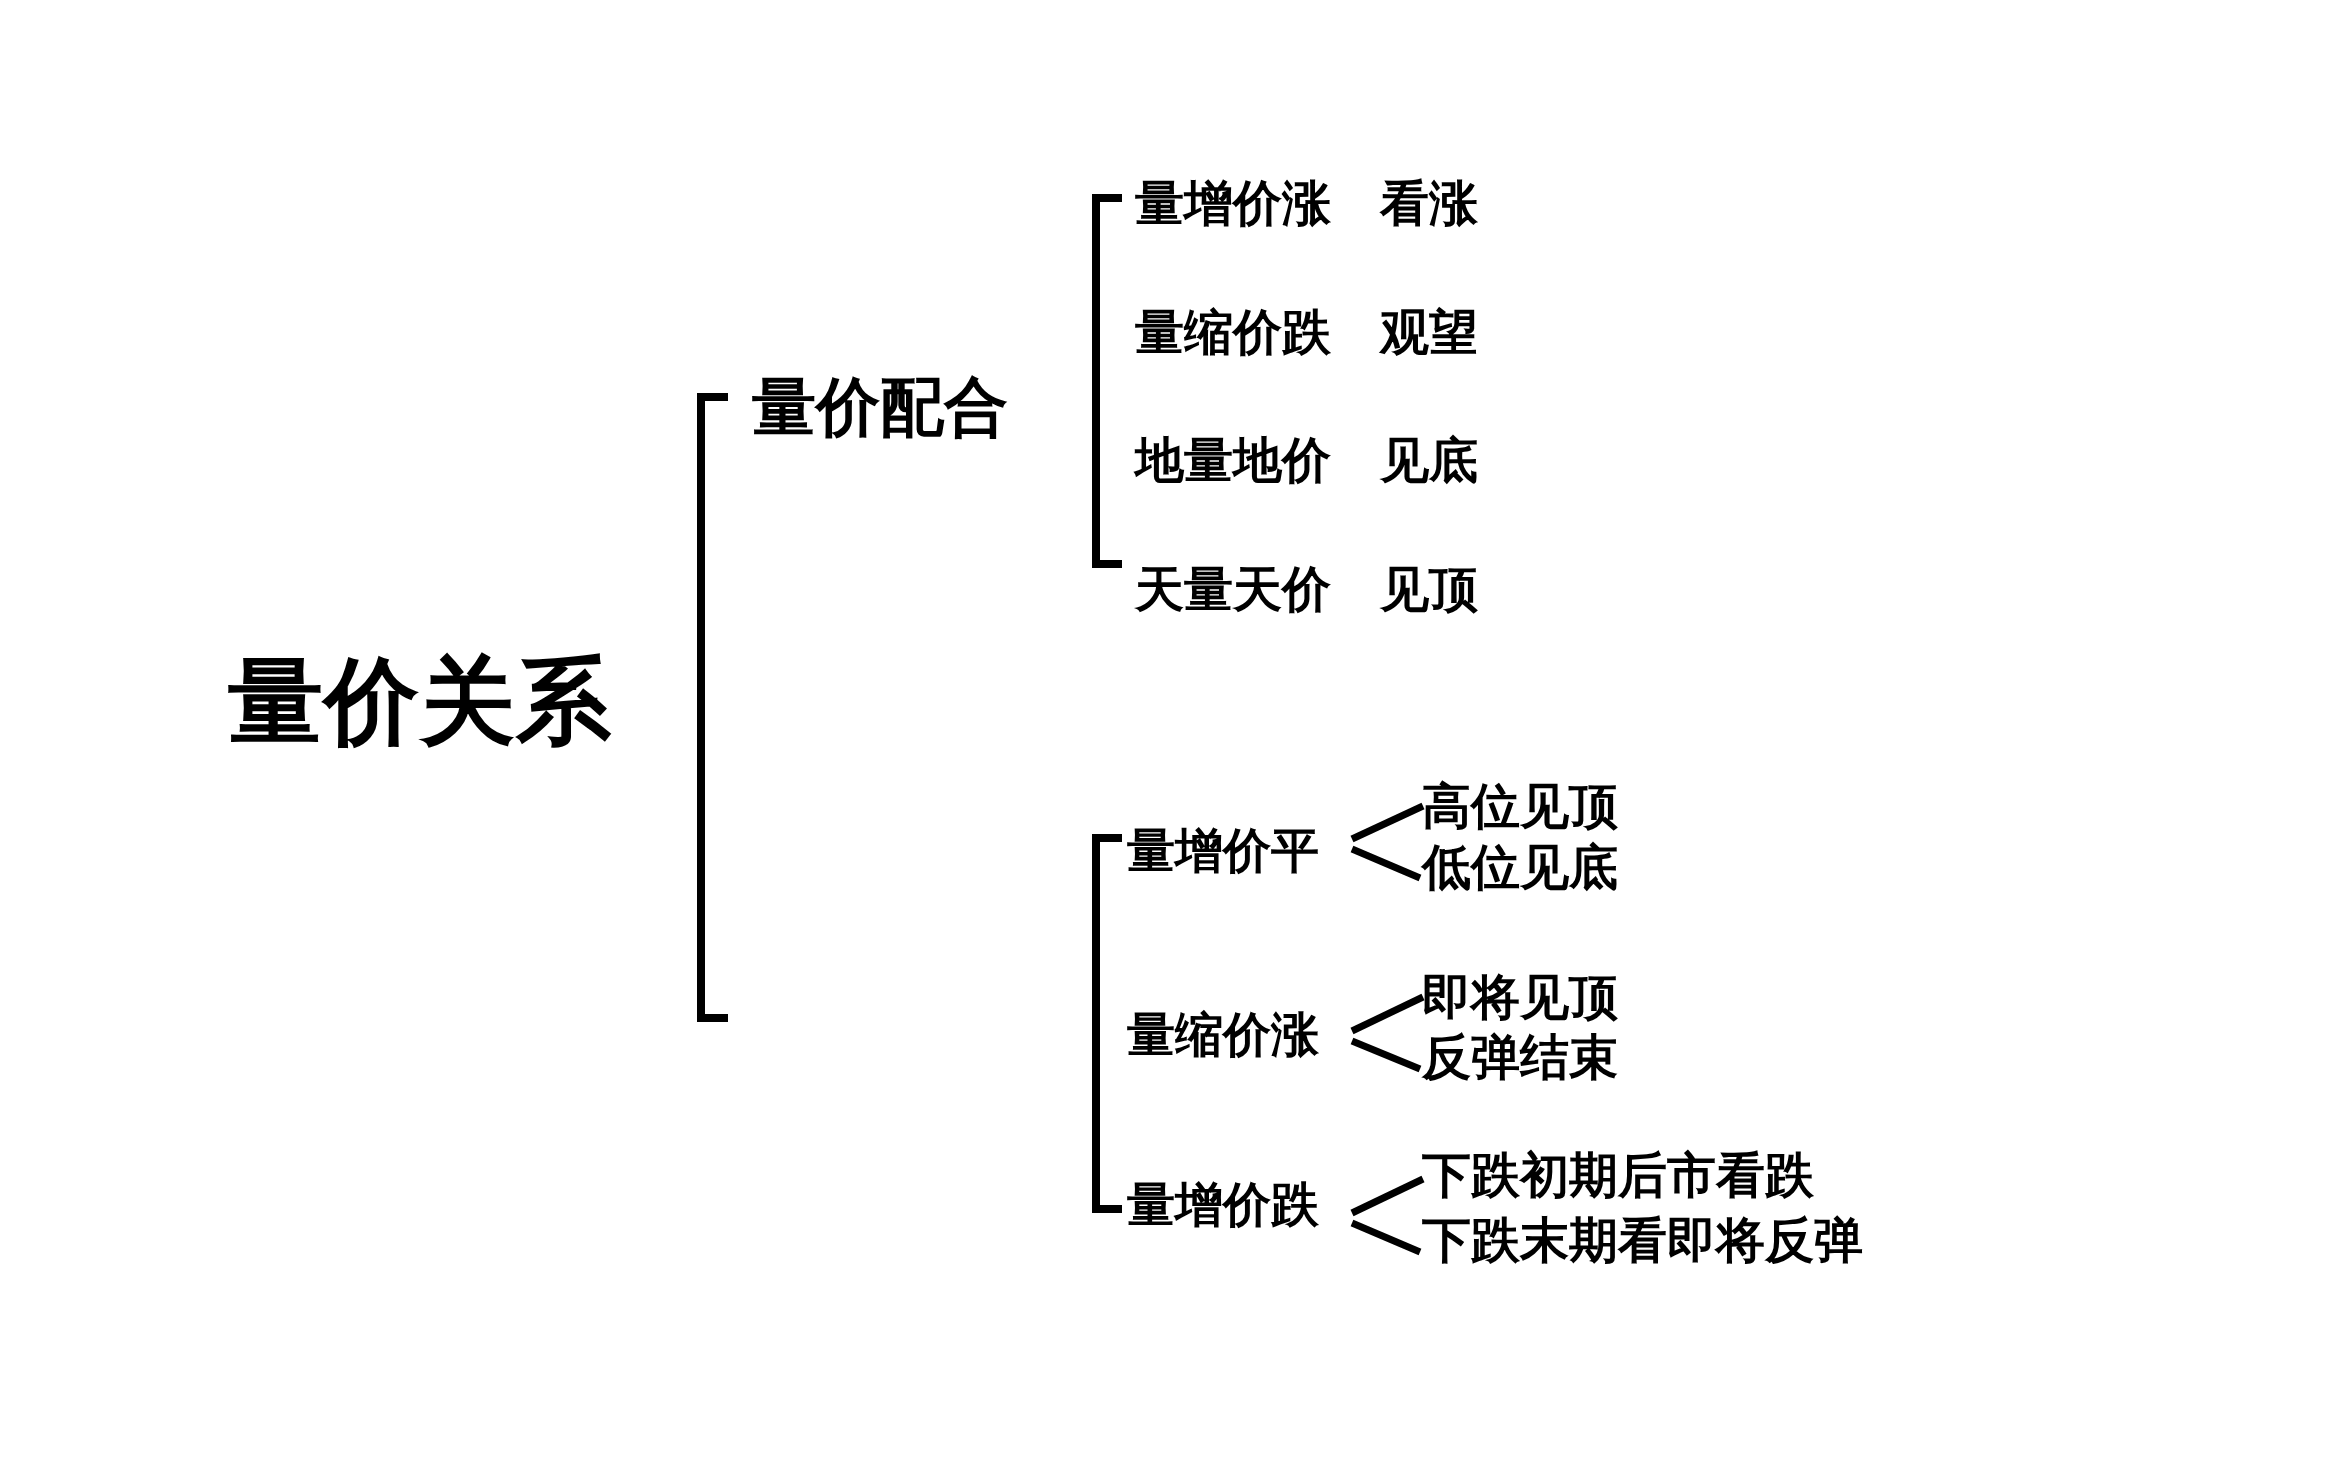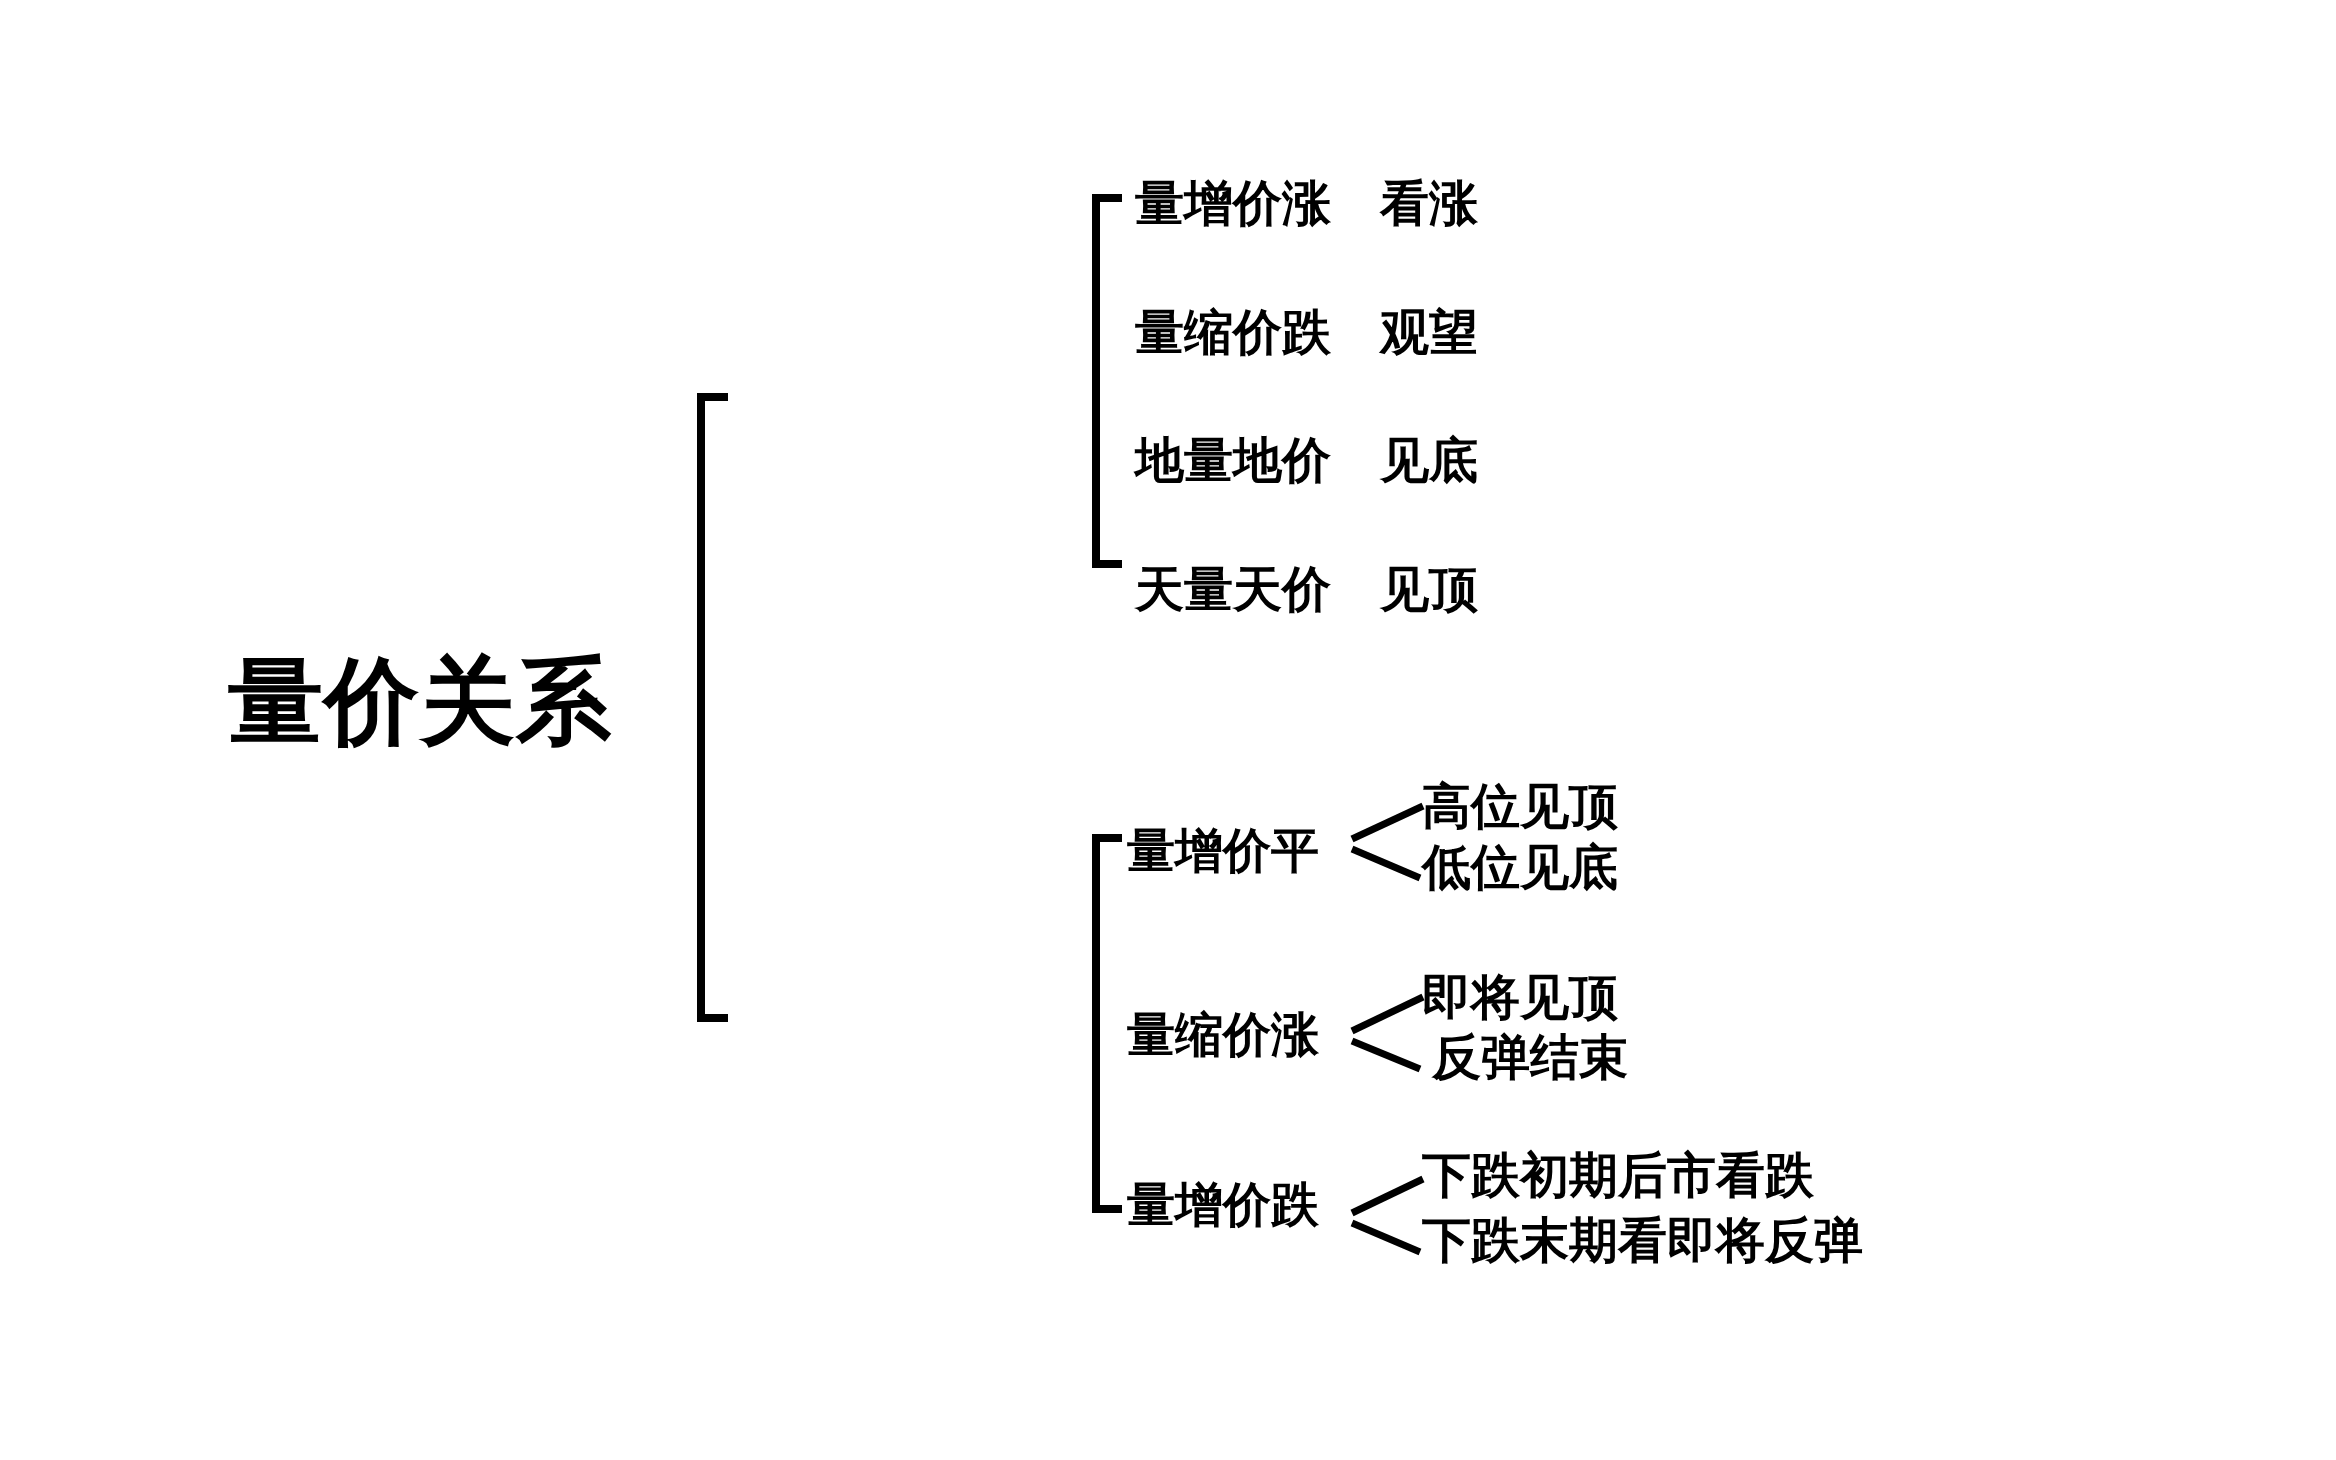--- a/index.html
+++ b/index.html
@@ -69,21 +69,21 @@
   .child-2 { top: 1035px; }
   .child-3 { top: 1205px; }
 
   .outcome {
     left: 1422px;
     font-size: 49px;
   }
   .outcome-1a { top: 806px; }
   .outcome-1b { top: 867px; }
   .outcome-2a { top: 997px; }
-  .outcome-2b { top: 1057px; margin-left: 10px; }
+  .outcome-2b { top: 1057px; }
   .outcome-3a { top: 1175px; }
   .outcome-3b { top: 1240px; }
 </style>
 </head>
 <body>
 
 <div class="canvas">
 
   <svg class="connectors" viewBox="0 0 2336 1460" xmlns="http://www.w3.org/2000/svg">
 
@@ -98,20 +98,21 @@
 
     <path class="fork" d="M 1352 1031 L 1423 997"></path>
     <path class="fork" d="M 1352 1041 L 1420 1069"></path>
 
     <path class="fork" d="M 1352 1213 L 1423 1179"></path>
     <path class="fork" d="M 1352 1223 L 1420 1252"></path>
   </svg>
 
   <div class="node root-title">量价关系</div>
 
+  <div class="node branch-label branch-match">量价配合</div>
 
   <div class="node leaf-row leaf-1">
     <span>量增价涨</span>
     <span>看涨</span>
   </div>
   <div class="node leaf-row leaf-2">
     <span>量缩价跌</span>
     <span>观望</span>
   </div>
   <div class="node leaf-row leaf-3">

